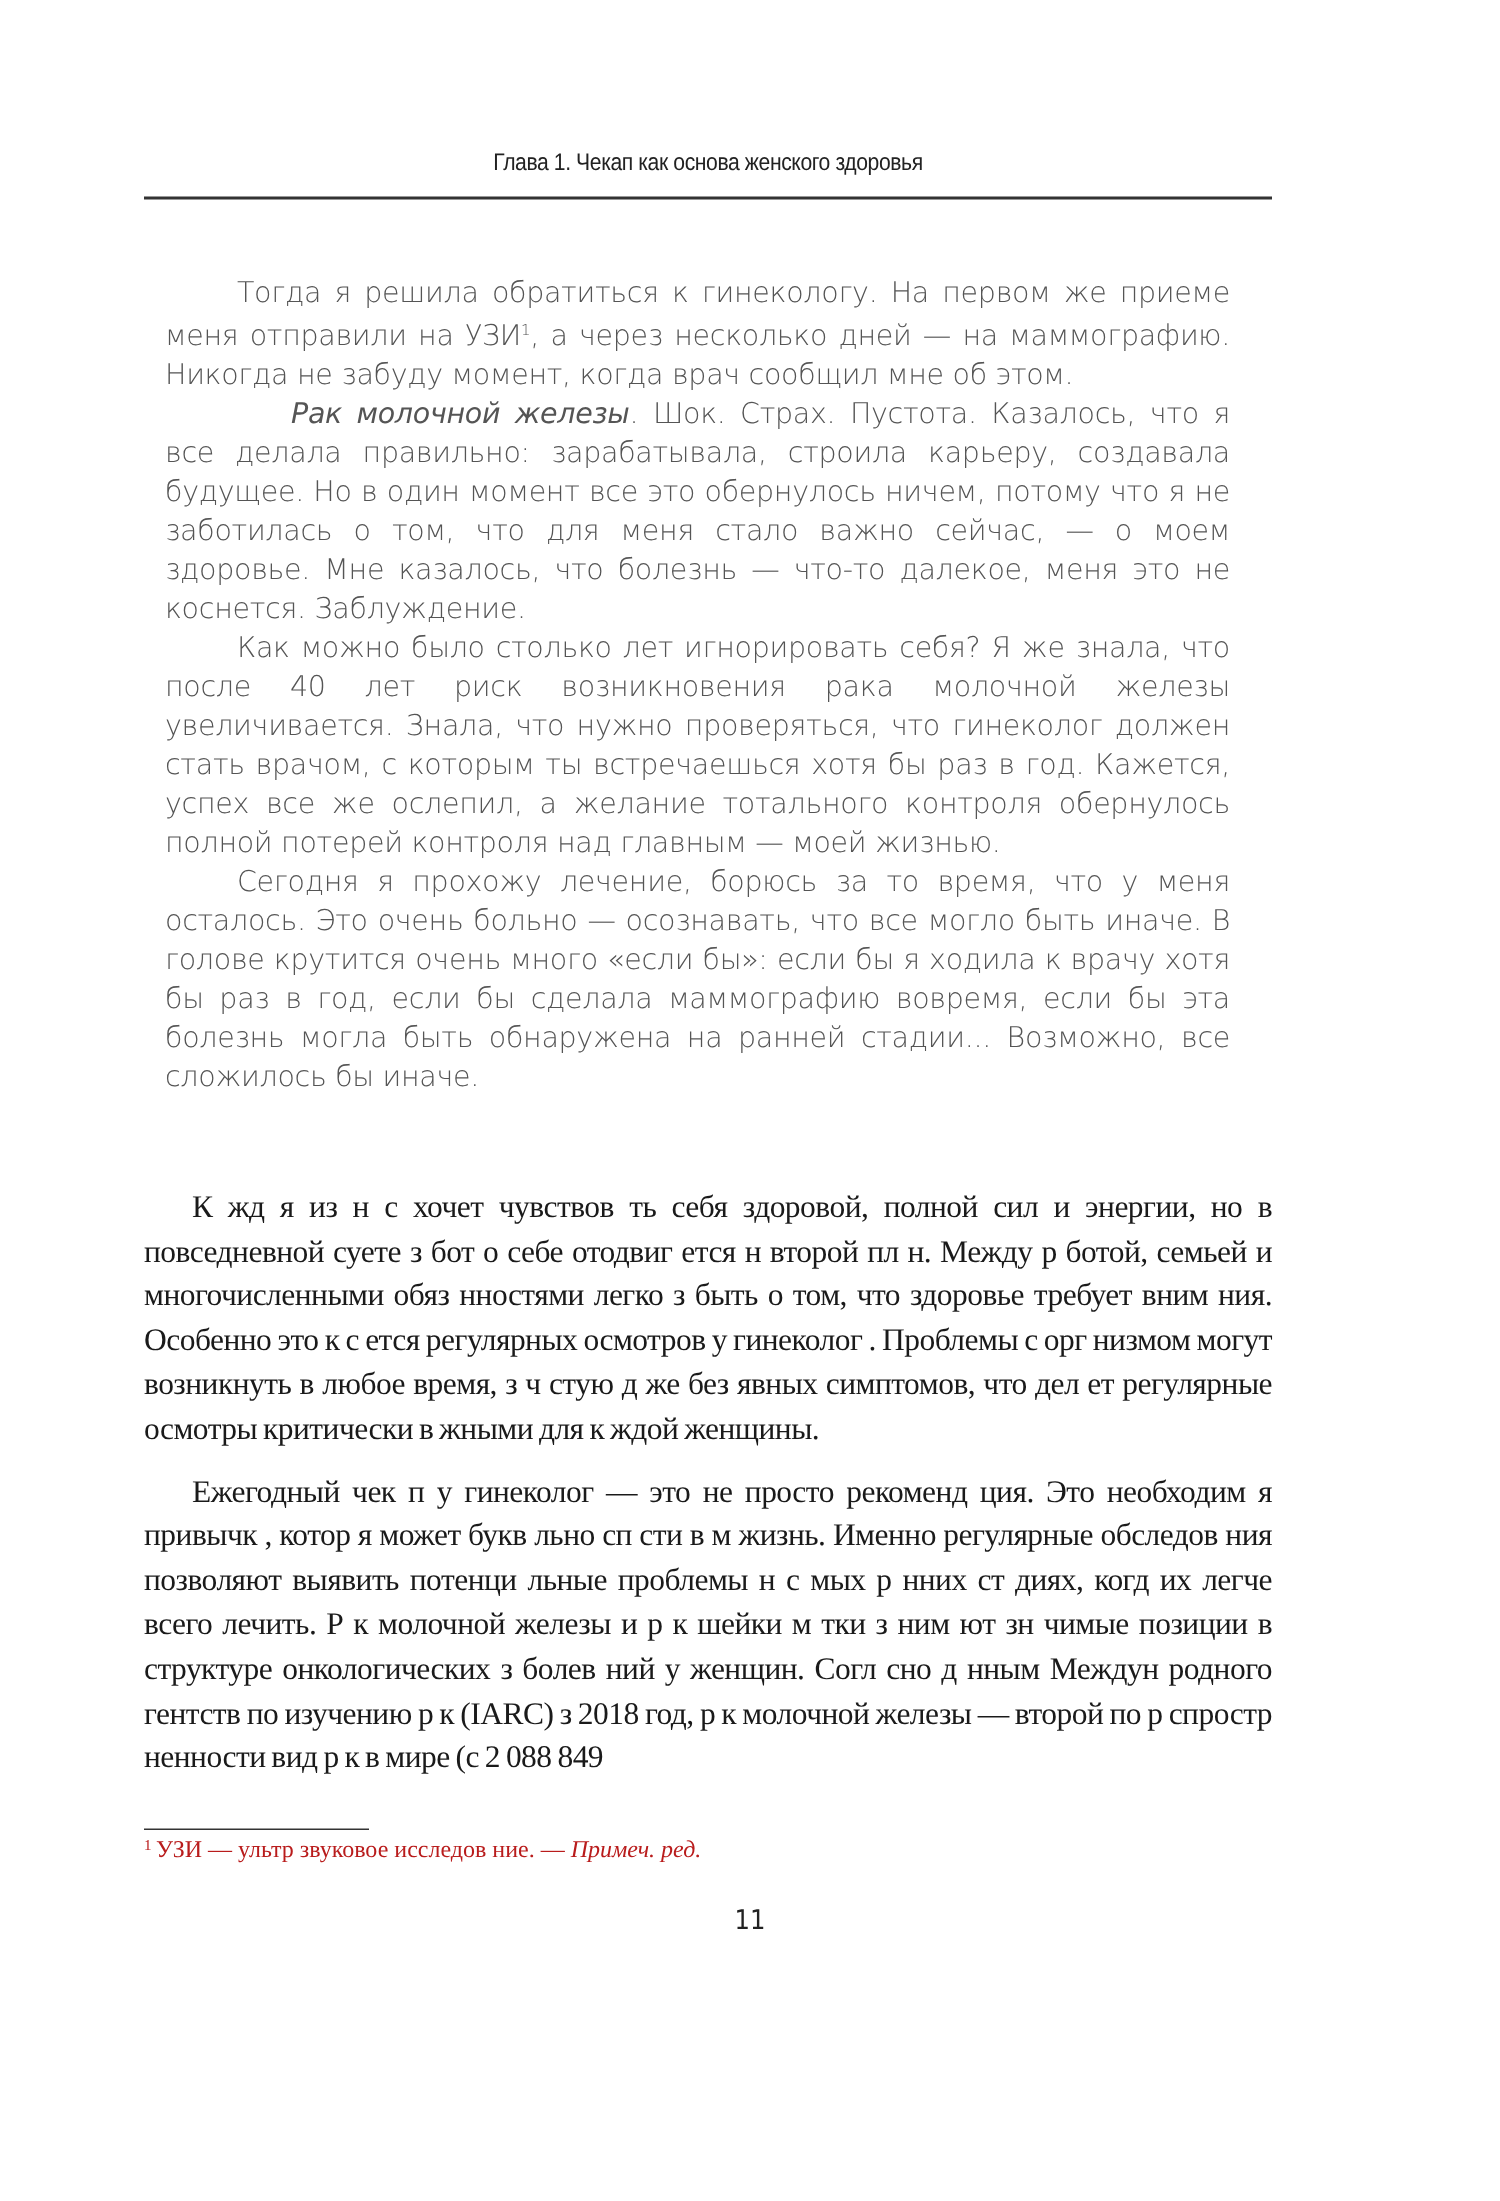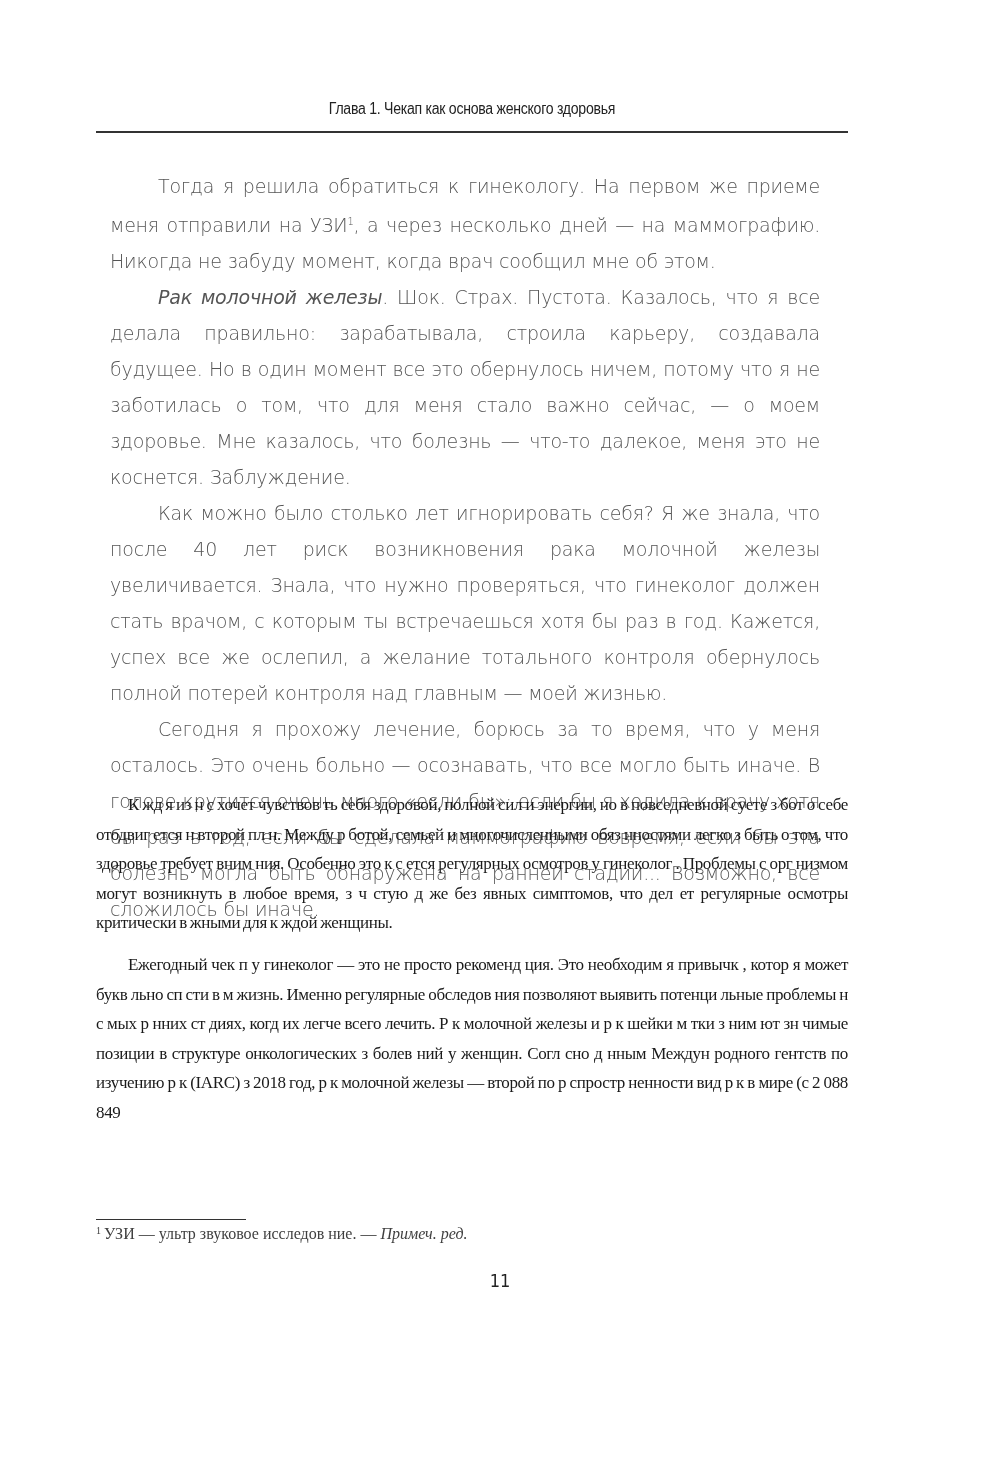--- a/index.html
+++ b/index.html
@@ -5,39 +5,39 @@
     html, body { margin: 0; padding: 0; background: #ffffff; }
     body { width: 1000px; height: 1467px; position: relative; overflow: hidden; }
     .running-head {
       position: absolute; left: 96px; top: 100px; width: 752px;
       text-align: center; font-family: "Liberation Sans", sans-serif;
       font-size: 16px; color: #222; letter-spacing: -0.3px;
       transform: scaleX(0.88); transform-origin: center;
     }
     .head-rule { position: absolute; left: 96px; top: 131px; width: 752px; height: 1.5px; background: #333; }
     .quote {
-      position: absolute; left: 110px; top: 168px; width: 710px;
+      position: absolute; left: 110px; top: 182px; width: 710px;
       font-family: "DejaVu Sans", sans-serif; font-weight: 300;
-      font-size: 19px; line-height: 36px; color: #555;
+      font-size: 19px; line-height: 26px; color: #555;
       text-align: justify; letter-spacing: -0.2px;
     }
     .quote p { margin: 0; text-indent: 48px; }
-    .quote em { font-style: italic; }
+    .quote em { font-style: italic; margin-left: 36px; }
     .body {
       position: absolute; left: 96px; top: 790px; width: 752px;
-      font-family: "Liberation Serif", serif; font-size: 17px;
+      font-family: "Liberation Serif", serif; font-size: 21px;
       line-height: 29.6px; color: #1a1a1a; text-align: justify;
       letter-spacing: -0.35px; word-spacing: -1px;
     }
     .body p { margin: 0; text-indent: 32px; }
     .body p + p { margin-top: 12px; }
     .fn-rule { position: absolute; left: 96px; top: 1219px; width: 150px; height: 1px; background: #333; }
     .footnote {
       position: absolute; left: 96px; top: 1225px; width: 752px;
-      font-family: "Liberation Serif", serif; font-size: 16px; color: #404040;
+      font-family: "Liberation Serif", serif; font-size: 16px; color: #b91c1c;
     }
     .footnote sup { font-size: 10px; vertical-align: 5px; margin-right: 3px; }
     .footnote em { font-style: italic; }
     .page-num {
       position: absolute; left: 0; top: 1270px; width: 1000px; text-align: center;
       font-family: "DejaVu Sans", sans-serif; font-size: 18px; color: #222;
       transform: scaleX(0.9);
     }
     .fnref { font-size: 10px; vertical-align: 7px; }
   </style>

